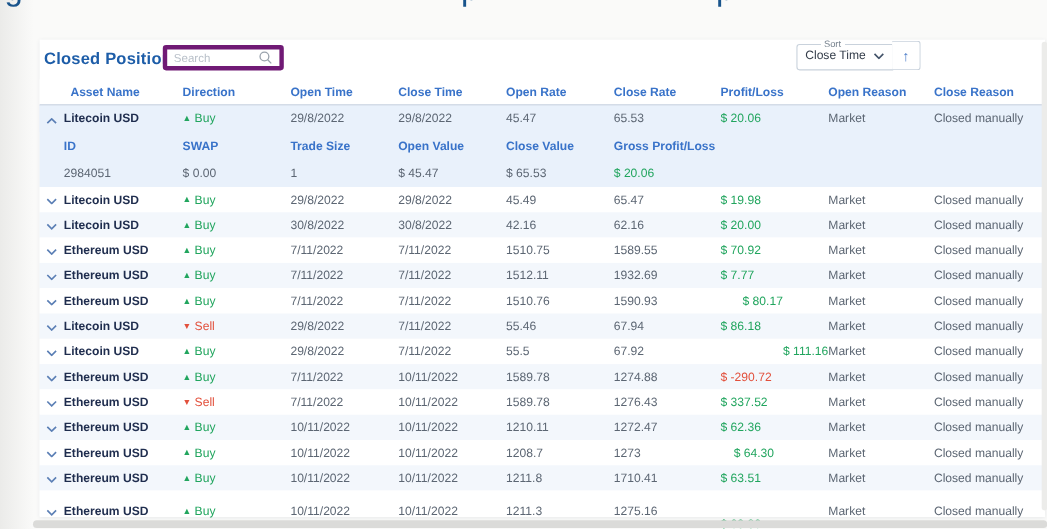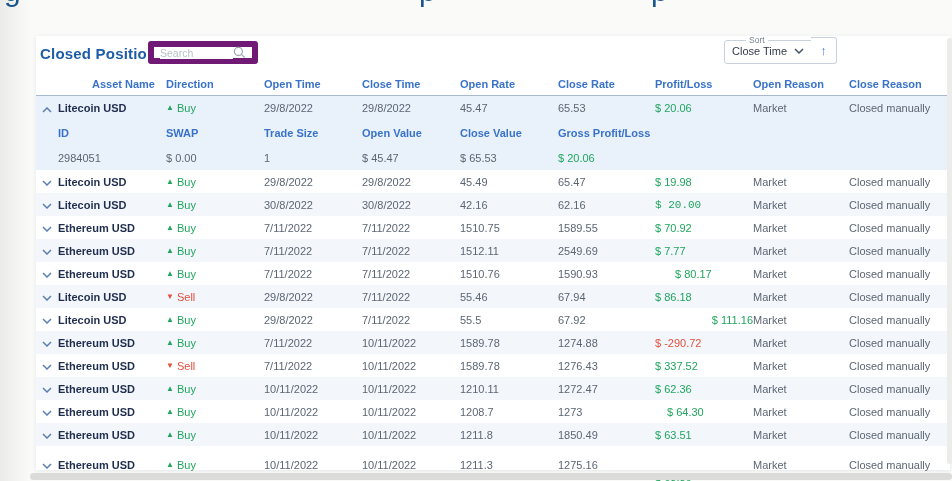--- a/index.html
+++ b/index.html
@@ -20,21 +20,21 @@
   .top-clip .f3 { left:651px; }
 
   .card {
     position:absolute; left:36px; top:36px; width:914px; height:434px;
     background:#ffffff; box-shadow:0 1px 4px rgba(40,60,90,0.10);
   }
   .card-header { position:relative; height:36px; }
   .title { position:absolute; left:4px; top:9px; font-size:15px; font-weight:bold; color:#1d5da8; letter-spacing:.2px; }
   .search-box {
     position:absolute; left:112px; top:5px; width:110px; height:23px;
-    border:6px solid #701a75; border-radius:3px; background:#fff;
+    border:4px solid #701a75; border-radius:3px; background:#fff;
     display:flex; align-items:center; padding:0 6px;
   }
   .search-box input {
     border:none; outline:none; flex:1; min-width:0; font-size:10.5px;
     color:#434c58; font-family:"Liberation Sans",sans-serif;
   }
   .search-box input::placeholder { color:#b9c0c9; }
   .search-box svg { flex:0 0 auto; }
 
   .select {
@@ -55,21 +55,21 @@
 
   .grid-cols {
     display:grid;
     grid-template-columns:22px 108px 98px 98px 98px 98px 97px 98px 96px 1fr;
     align-items:center;
   }
   .thead {
     height:24px; font-size:11px; color:#3973c9; font-weight:bold;
     border-bottom:1px solid #a9b9cf; background:#fff;
   }
-  .thead .h-asset { padding-left:6px;margin-left:28px; }
+  .thead .h-asset { padding-left:6px; }
   .trow { height:23px; font-size:11px; color:#5c6673; background:#fff; }
   .trow.alt { background:#f3f7fc; }
   .trow .asset { color:#1f2d4e; font-weight:bold; }
   .chev { display:flex; justify-content:center; align-items:center; width:22px; height:100%; cursor:pointer; background:none; border:none; }
   .dir { display:flex; align-items:center; gap:3px; }
   .dir .tri { font-size:8px; line-height:1; }
   .expanded-block { background:#e9f1fb; }
   .expanded-block .trow { background:#e9f1fb; height:24px; }
   .sub-labels { height:25px; font-size:11px; color:#3973c9; font-weight:bold; }
   .sub-values { height:25px; font-size:11px; color:#5c6673; }
@@ -204,21 +204,21 @@
           </button>
           <div class="asset">Litecoin USD</div>
           <div class="dir">
             <span class="tri" style="color: rgb(33, 165, 94);">▲</span>
             <span style="color: rgb(33, 165, 94);">Buy</span>
           </div>
           <div>30/8/2022</div>
           <div>30/8/2022</div>
           <div>42.16</div>
           <div>62.16</div>
-          <div style="color: rgb(33, 165, 94); font-family: Liberation Mono, monospace;">$ 20.00</div>
+          <div style="color: rgb(33, 165, 94);">$ 20.00</div>
           <div>Market</div>
           <div>Closed manually</div>
         </div>
         <div class="trow grid-cols">
           <button class="chev">
             <span><svg width="10" height="6" viewBox="0 0 10 6">
                 <polyline points="1,1 5,5 9,1" fill="none" stroke="#5b7fb5" stroke-width="1.5"></polyline>
               </svg></span>
           </button>
           <div class="asset">Ethereum USD</div>
@@ -241,21 +241,21 @@
               </svg></span>
           </button>
           <div class="asset">Ethereum USD</div>
           <div class="dir">
             <span class="tri" style="color: rgb(33, 165, 94);">▲</span>
             <span style="color: rgb(33, 165, 94);">Buy</span>
           </div>
           <div>7/11/2022</div>
           <div>7/11/2022</div>
           <div>1512.11</div>
-          <div>2549.69</div>
+          <div>1932.69</div>
           <div style="color: rgb(33, 165, 94);">$ 7.77</div>
           <div>Market</div>
           <div>Closed manually</div>
         </div>
         <div class="trow grid-cols">
           <button class="chev">
             <span><svg width="10" height="6" viewBox="0 0 10 6">
                 <polyline points="1,1 5,5 9,1" fill="none" stroke="#5b7fb5" stroke-width="1.5"></polyline>
               </svg></span>
           </button>
@@ -393,21 +393,21 @@
               </svg></span>
           </button>
           <div class="asset">Ethereum USD</div>
           <div class="dir">
             <span class="tri" style="color: rgb(33, 165, 94);">▲</span>
             <span style="color: rgb(33, 165, 94);">Buy</span>
           </div>
           <div>10/11/2022</div>
           <div>10/11/2022</div>
           <div>1211.8</div>
-          <div>1850.49</div>
+          <div>1710.41</div>
           <div style="color: rgb(33, 165, 94);">$ 63.51</div>
           <div>Market</div>
           <div>Closed manually</div>
         </div>
         <div class="trow grid-cols">
           <button class="chev">
             <span><svg width="10" height="6" viewBox="0 0 10 6">
                 <polyline points="1,1 5,5 9,1" fill="none" stroke="#5b7fb5" stroke-width="1.5"></polyline>
               </svg></span>
           </button>

